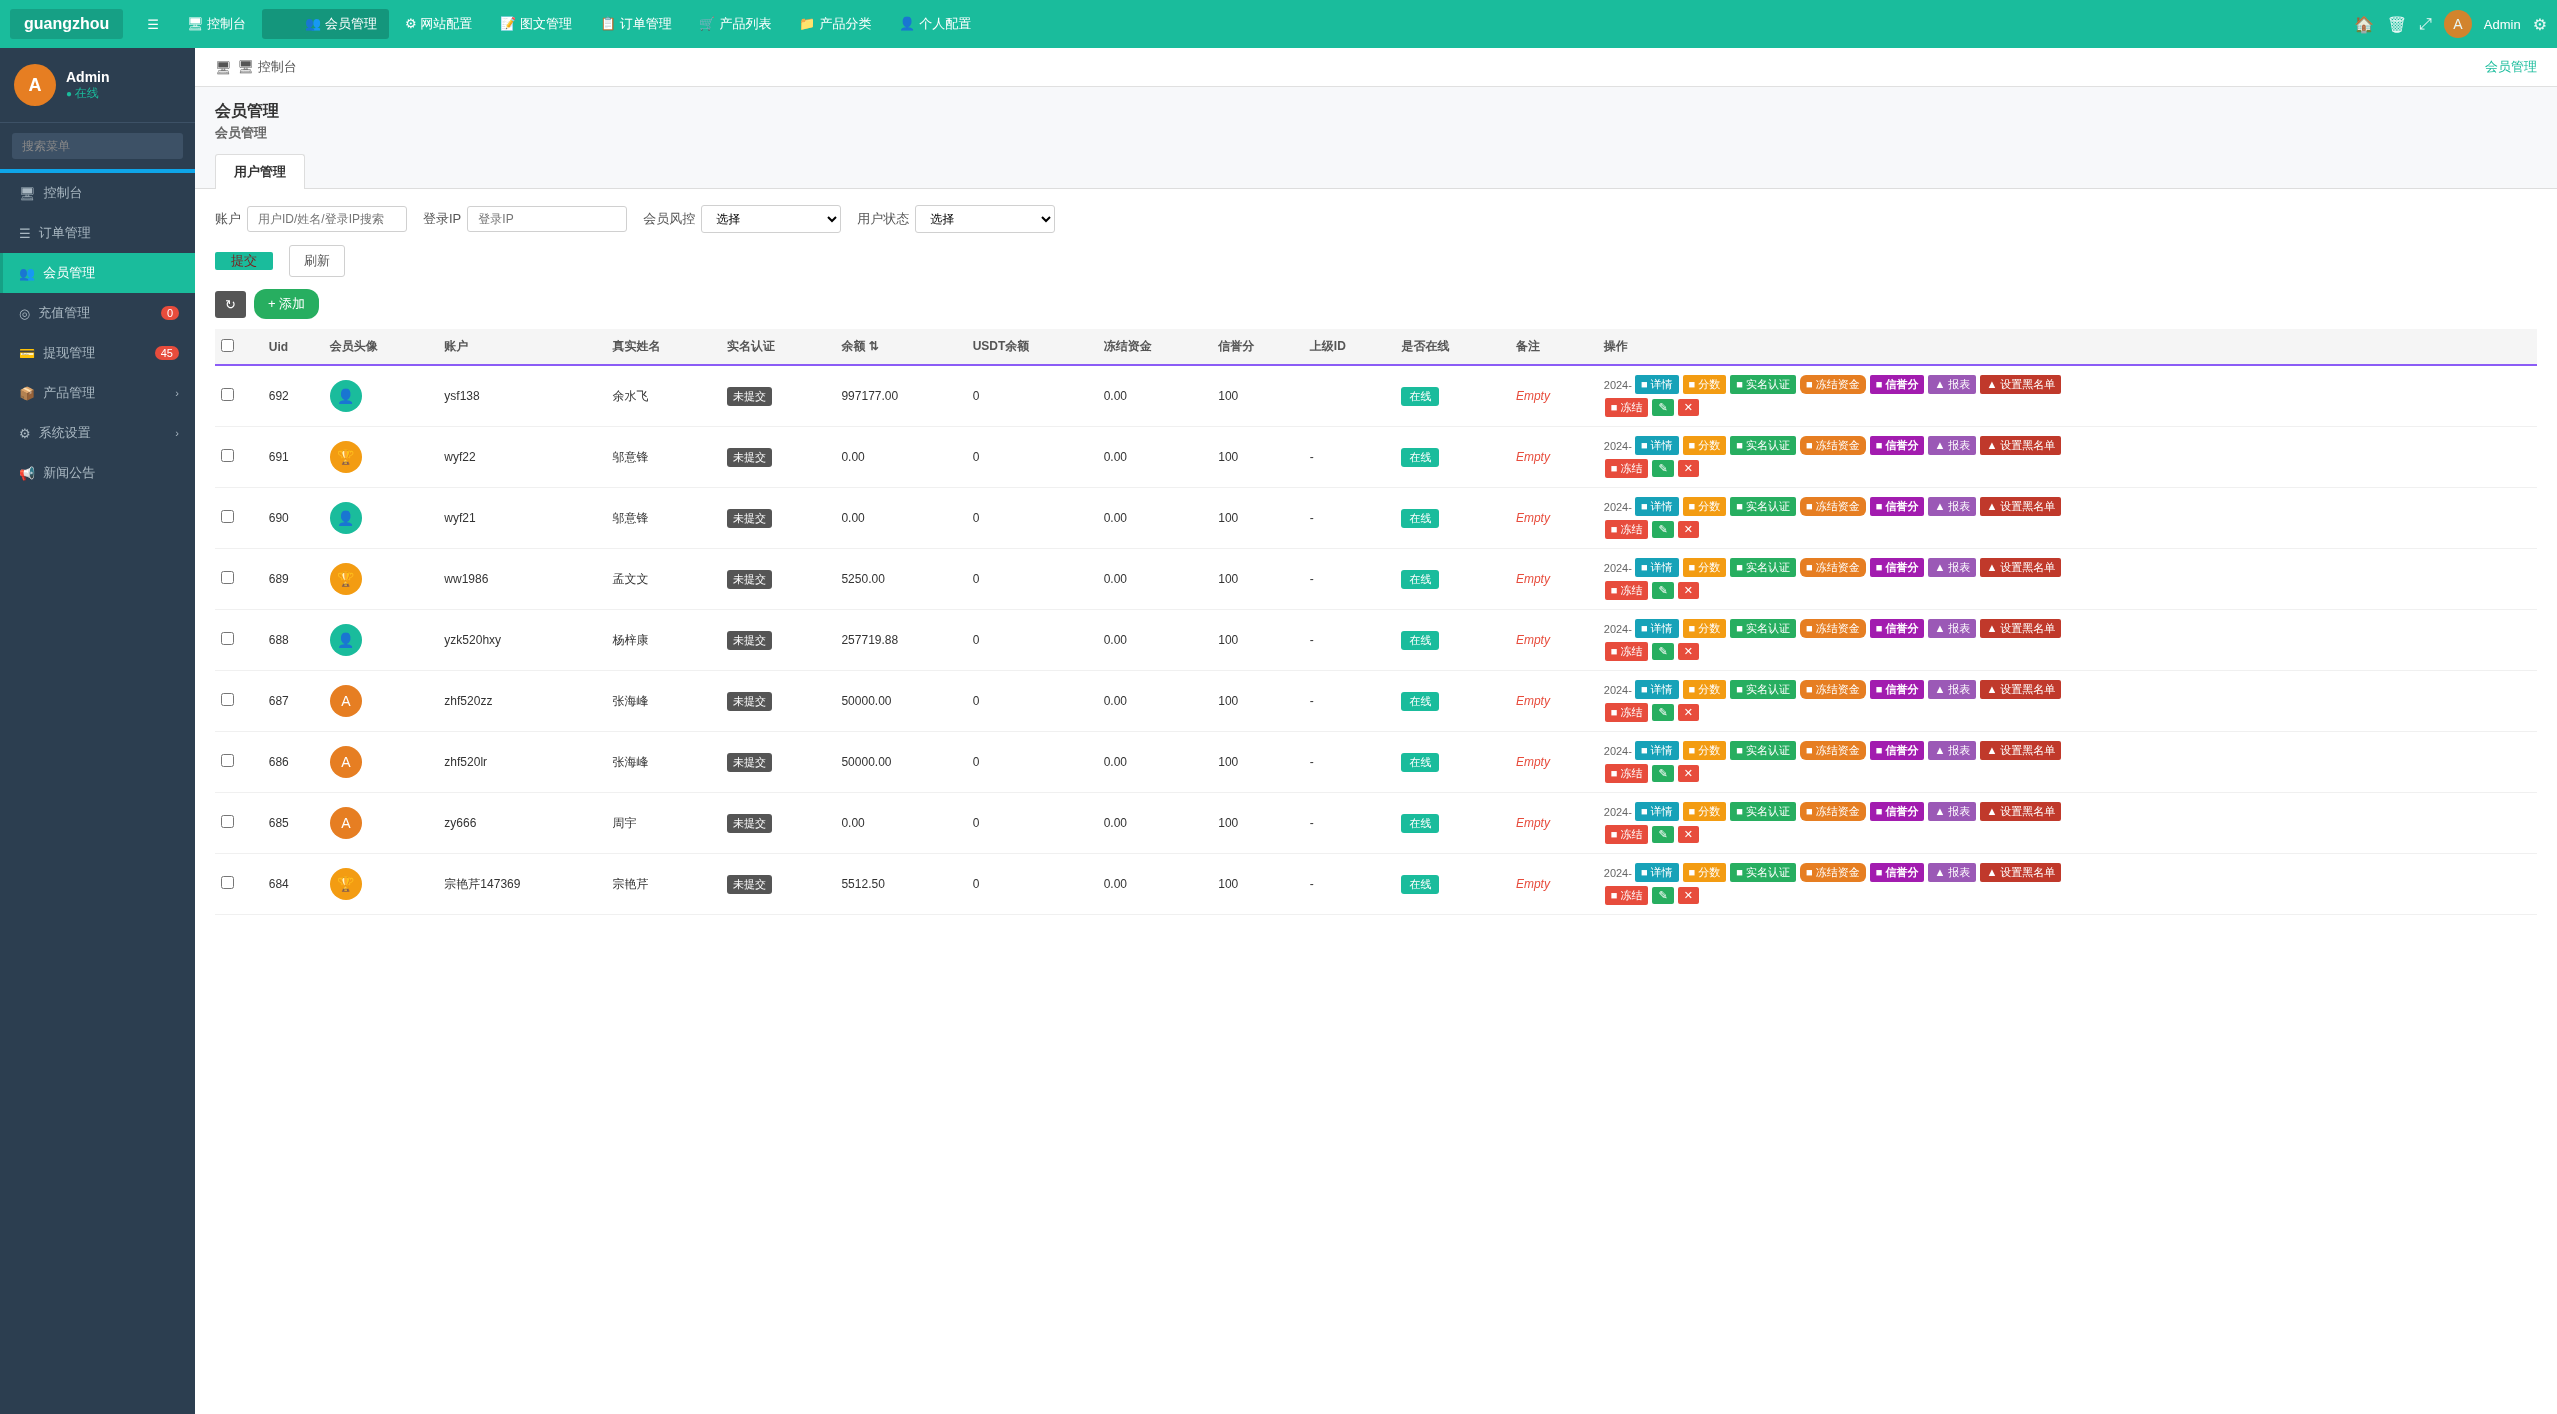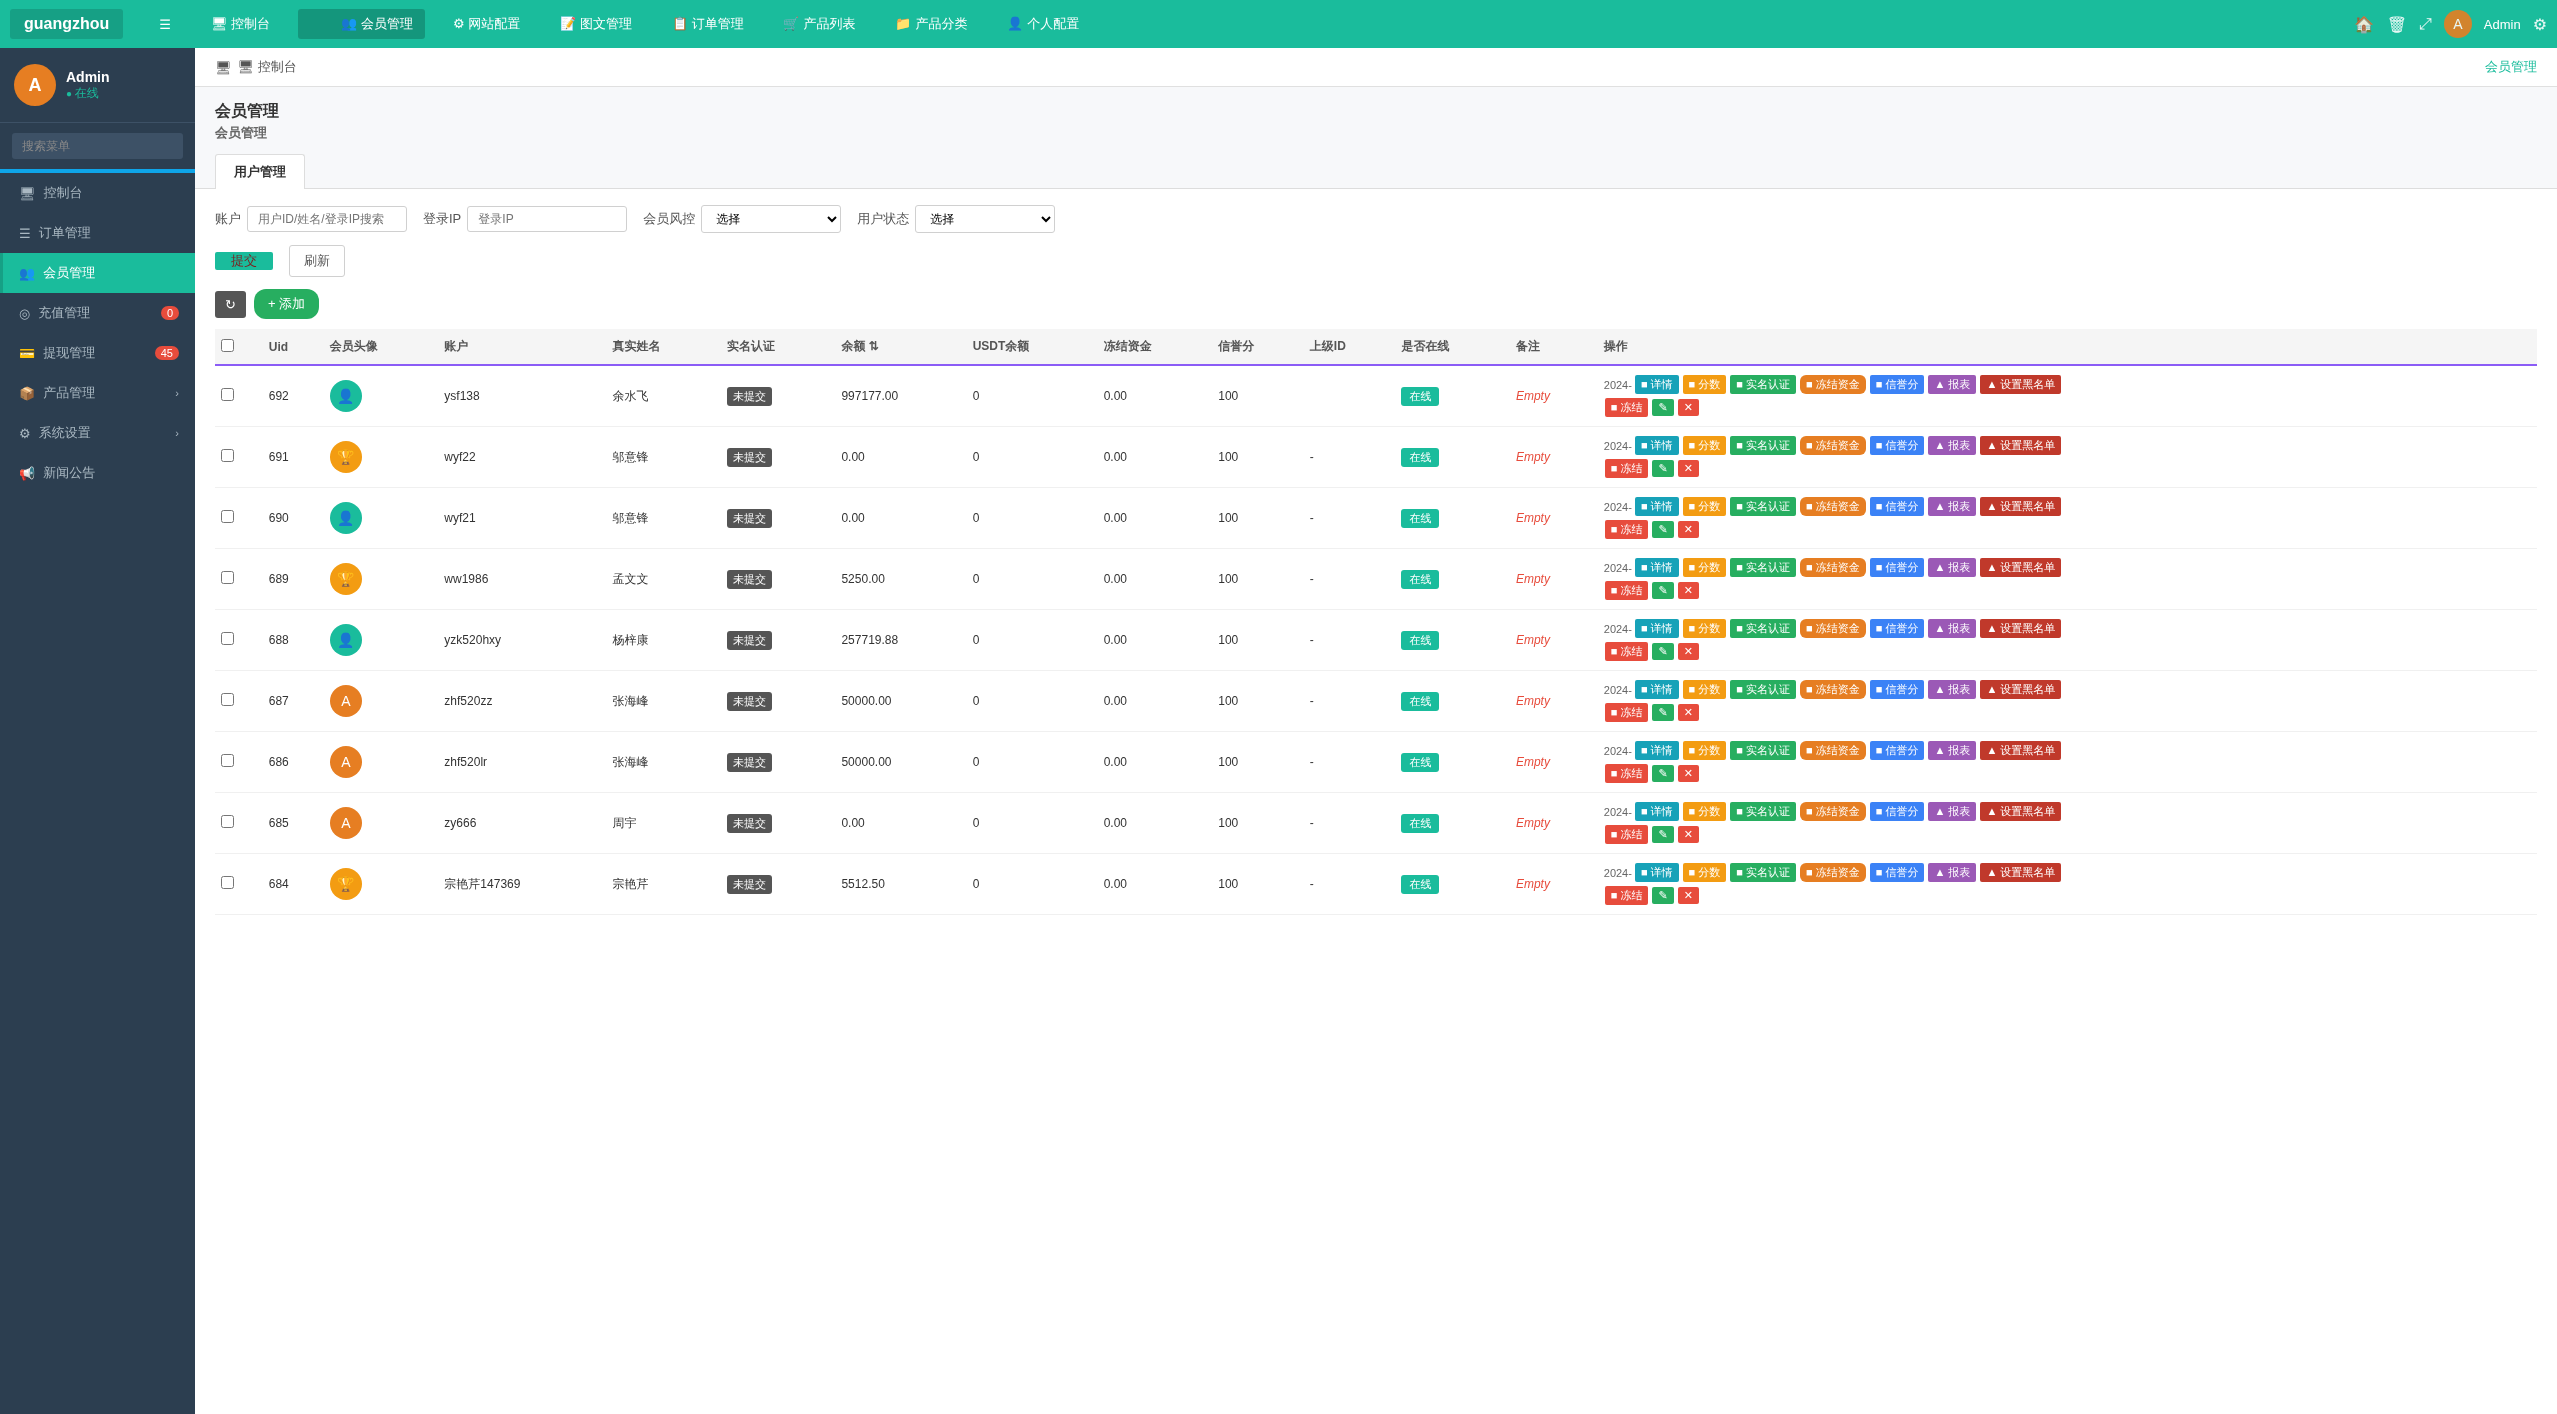--- a/index.html
+++ b/index.html
@@ -7,21 +7,21 @@
 
     
     .top-nav {
       background: #1abc9c;
       display: flex;
       align-items: center;
       height: 48px;
       padding: 0 10px;
       color: #fff;
       flex-shrink: 0;
-      gap: 16px;
+      gap: 4px;
     }
     .top-nav .logo {
       background: #16a085;
       padding: 6px 14px;
       font-size: 16px;
       font-weight: bold;
       border-radius: 3px;
       margin-right: 8px;
       white-space: nowrap;
     }
@@ -320,21 +320,21 @@
       color: #fff;
       cursor: pointer;
       margin: 1px;
       border: none;
       white-space: nowrap;
     }
     .btn-detail { background: #17a2b8; }
     .btn-score { background: #f39c12; }
     .btn-verify { background: #27ae60; }
     .btn-freeze-funds { background: #e67e22; border-radius: 6px; }
-    .btn-credit { background: #3b82f6; }
+    .btn-credit { background: #a21caf; font-weight: bold; }
     .btn-report { background: #9b59b6; }
     .btn-blacklist { background: #c0392b; }
     .btn-freeze { background: #e74c3c; }
     .btn-edit { background: #27ae60; padding: 2px 6px; }
     .btn-delete { background: #e74c3c; padding: 2px 6px; }
 
     .actions-cell { display: flex; flex-wrap: wrap; align-items: center; gap: 2px; max-width: 480px; }
 
     .date-text { color: #666; font-size: 11px; }
   </style>

